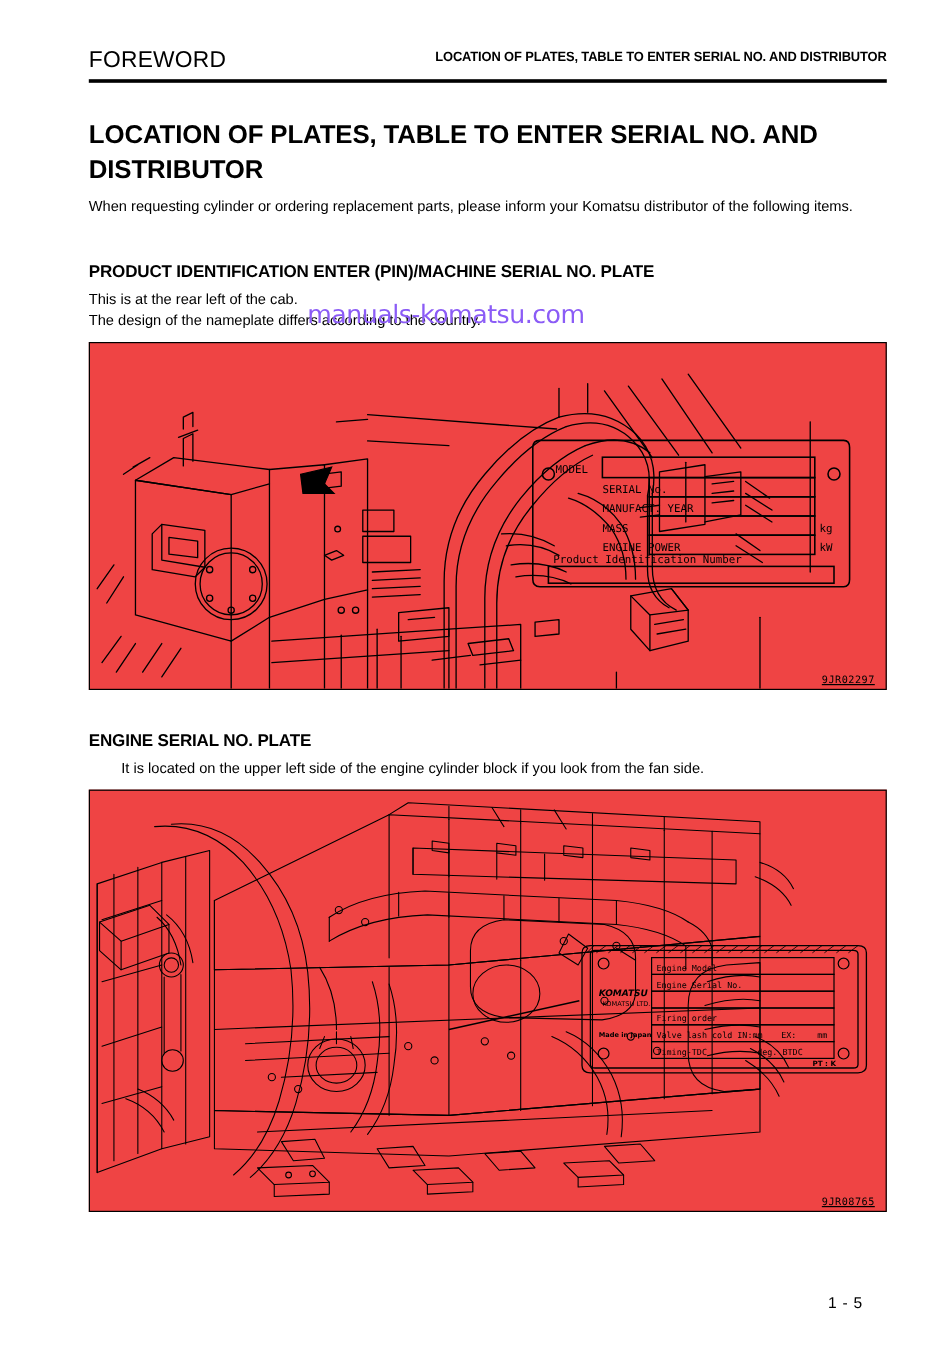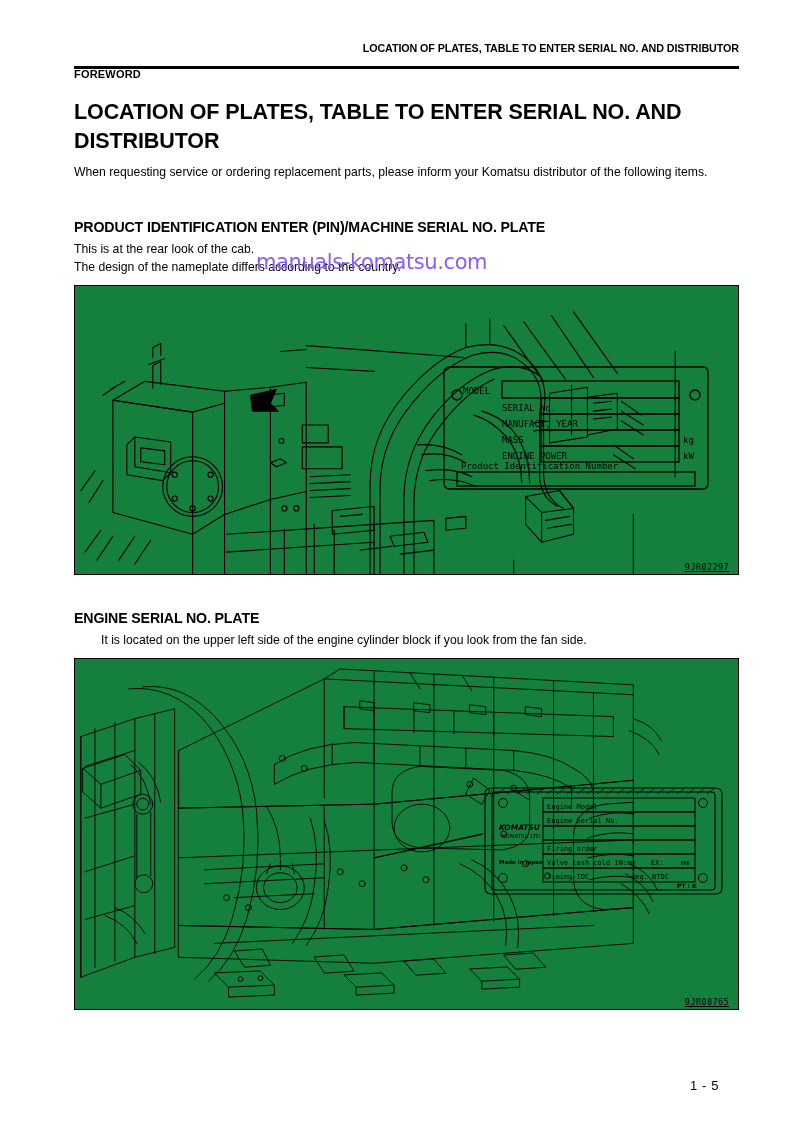--- a/index.html
+++ b/index.html
@@ -21,25 +21,24 @@
     position: absolute;
     left: 74px;
     top: 40px;
     width: 665px;
     height: 26px;
   }
   .hdr-left {
     position: absolute;
     left: 0;
     top: 0;
-    font-size: 11px;
-    font-weight: bold;
+    font-size: 19px;
+    font-weight: normal;
     letter-spacing: 0.2px;
     white-space: nowrap;
-    margin-top: 28px;
   }
   .hdr-right {
     position: absolute;
     right: 0;
     top: 2px;
     font-size: 11.2px;
     font-weight: bold;
     letter-spacing: -0.1px;
     white-space: nowrap;
     transform: scaleX(0.96);
@@ -105,21 +104,21 @@
     font-family: "DejaVu Sans", sans-serif;
     color: #8b5cf6;
     white-space: nowrap;
     letter-spacing: -0.4px;
   }
 
   
   .figure-box {
     position: absolute;
     border: 1.6px solid #000;
-    background: #15803d;
+    background: #ef4444;
     box-sizing: border-box;
     overflow: hidden;
   }
   #figure-1 { left: 74px; top: 285px; width: 665px; height: 290px; }
   #figure-2 { left: 74px; top: 658px; width: 665px; height: 352px; }
 
   .fig-code {
     position: absolute;
     right: 9px;
     bottom: 2px;
@@ -150,24 +149,24 @@
 </head>
 <body>
 
 <div class="page-header">
   <div class="hdr-left">FOREWORD</div>
   <div class="hdr-right">LOCATION OF PLATES, TABLE TO ENTER SERIAL NO. AND DISTRIBUTOR</div>
 </div>
 <div class="hdr-rule"></div>
 
 <div class="doc-title">LOCATION OF PLATES, TABLE TO ENTER SERIAL NO. AND DISTRIBUTOR</div>
-<div class="intro-para">When requesting service or ordering replacement parts, please inform your Komatsu distributor of the following items.</div>
+<div class="intro-para">When requesting cylinder or ordering replacement parts, please inform your Komatsu distributor of the following items.</div>
 
 <div class="sec-heading" id="sec1-heading">PRODUCT IDENTIFICATION ENTER (PIN)/MACHINE SERIAL NO. PLATE</div>
-<div class="sec-body" id="sec1-line1">This is at the rear look of the cab.</div>
+<div class="sec-body" id="sec1-line1">This is at the rear left of the cab.</div>
 <div class="sec-body" id="sec1-line2">The design of the nameplate differs according to the country.</div>
 
 <div class="watermark">manuals-komatsu.com</div>
 
 <div class="figure-box" id="figure-1">
   <div class="fig-art">
     <svg viewBox="0 0 665 290" preserveAspectRatio="none" xmlns="http://www.w3.org/2000/svg">
       <g fill="none" stroke="#000" stroke-width="1.1" stroke-linecap="round" stroke-linejoin="round">
 
         <path d="M38 115 L38 228 L118 250 L118 127 Z"></path>

